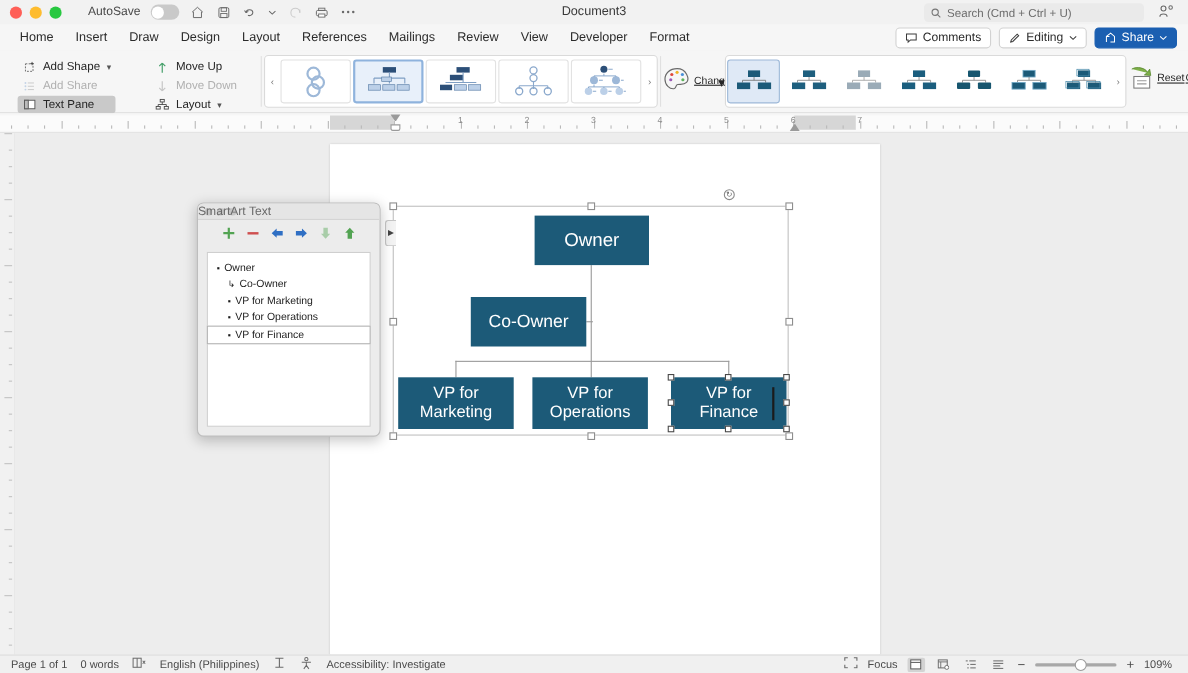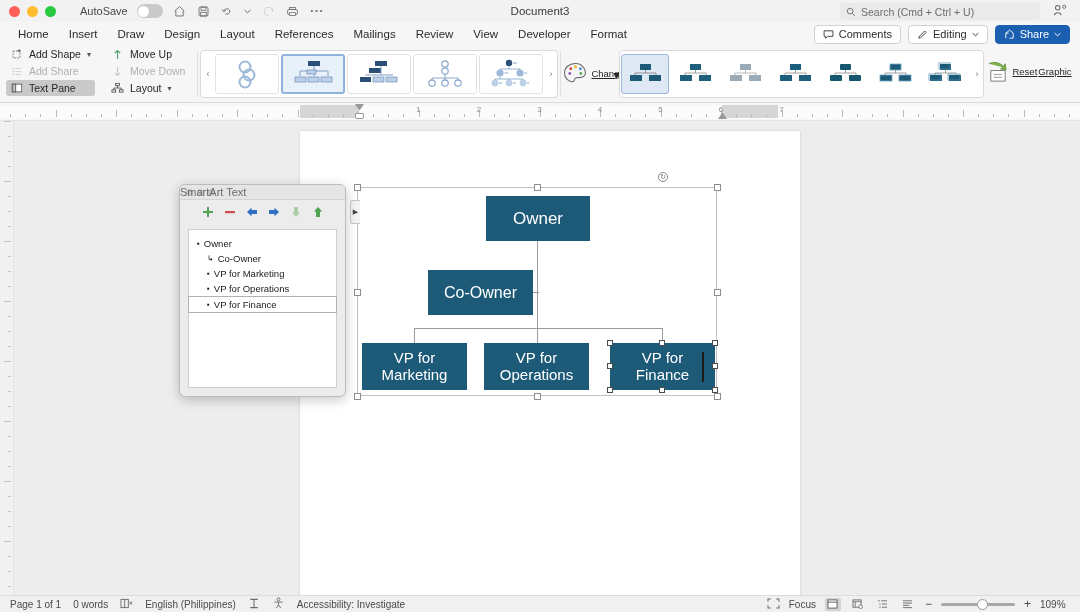--- a/index.html
+++ b/index.html
@@ -75,21 +75,21 @@
 
   
   .ribbon {
     position:absolute; left:0; top:46px; width:1080px; height:57px;
     background:#f6f6f6; border-bottom:1px solid #dcdcdc;
     display:flex; align-items:flex-start;
   }
   .rgroup { height:57px; display:flex; align-items:center; }
   .sep { width:1px; height:46px; background:#e0e0e0; margin:0 2px; align-self:center; }
 
-  .cmdcol { display:flex; flex-direction:column; justify-content:flex-start; height:57px; padding:0 6px; gap:1px; }
+  .cmdcol { display:flex; flex-direction:column; justify-content:flex-end; height:57px; padding:0 16px; gap:1px; }
   .cmd {
     display:flex; align-items:center; gap:5px; height:16px;
     padding:0 4px; font-size:10.5px; color:#262626; white-space:nowrap;
     border-radius:3px;
   }
   .cmd.disabled { color:#b0b0b0; }
   .cmd.toggled { background:#c9c9c9; }
   .cmd .ci { width:14px; height:14px; display:flex; align-items:center; justify-content:center; flex:0 0 14px; }
   .cmd .chev { font-size:8px; color:#555; margin-left:1px; }
 

